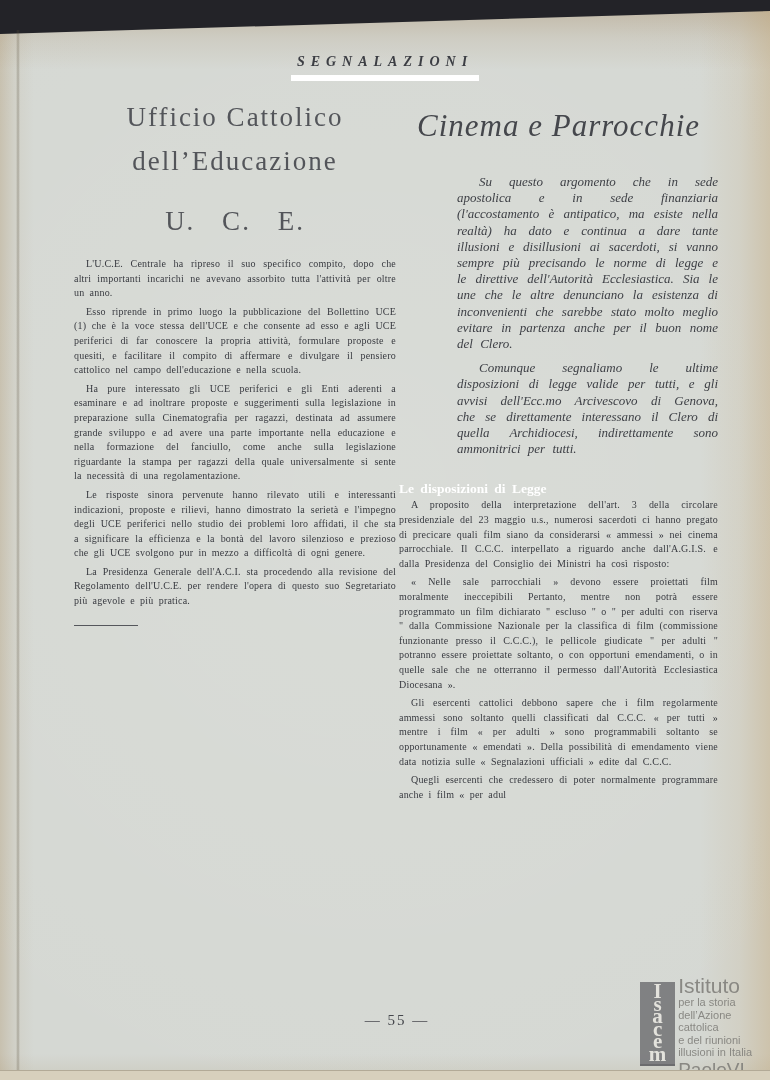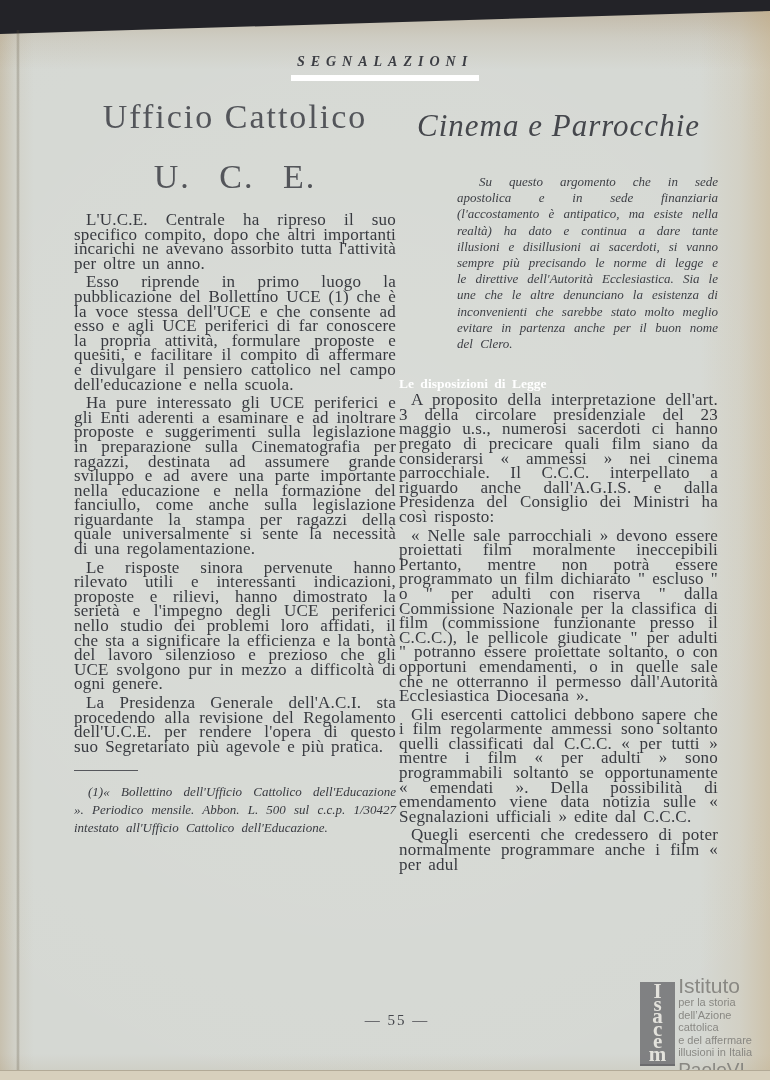--- a/index.html
+++ b/index.html
@@ -34,23 +34,23 @@
   
   .header{position:absolute;top:52px;left:0;width:100%;text-align:center;}
   .header span{
     display:inline-block;font-size:14px;font-weight:bold;font-style:italic;
     letter-spacing:6px;color:#3c3e44;border-bottom:6px solid #ffffff;
     padding:0 6px 5px 6px;
   }
   
   .col-left{position:absolute;left:74px;top:95px;width:322px;color:#383a40;}
   .col-right{position:absolute;left:399px;top:104px;width:319px;color:#383a40;}
-  .uce-title{ text-align:center;color:#53555a;font-size:34px;line-height:44px;letter-spacing:2px; }
+  .uce-title{ text-align:center;color:#53555a;font-size:27px;line-height:44px;letter-spacing:2px; }
   .uce-title div:last-child{word-spacing:18px;margin-top:16px;}
-  .body-text{margin-top:14px;font-size:17px;line-height:14.6px;text-align:justify;word-spacing:2.5px;letter-spacing:.2px;}
+  .body-text{margin-top:14px;font-size:10px;line-height:14.6px;text-align:justify;word-spacing:2.5px;letter-spacing:.2px;}
   .body-text .para{margin:0 0 4px 0;text-indent:12px;}
   .cinema-title{
     text-align:center;font-style:italic;font-size:31px;color:#45474c;
     letter-spacing:1px;line-height:44px;
   }
   .intro{margin:26px 0 0 58px;font-style:italic;font-size:13px;line-height:16.2px;
     text-align:justify;word-spacing:4px;color:#3e4046;}
   .intro .para{margin:0 0 8px 0;text-indent:22px;}
   .section-heading{margin:24px 0 1px 0;font-size:13.5px;font-weight:bold;color:#ffffff;word-spacing:3px;}
   .rc-body{margin-top:0;}
@@ -81,37 +81,38 @@
   <div class="top-band"></div>
   <div class="crease"></div>
 
   <div class="header">
     <span>SEGNALAZIONI</span>
   </div>
 
   <div class="col-left">
     <div class="uce-title">
         <div class="title-line">Ufficio Cattolico</div>
+        <div class="title-line">dell’Educazione</div>
         <div class="title-line">U. C. E.</div>
       </div>
     <div class="body-text">
         <p class="para">L'U.C.E. Centrale ha ripreso il suo specifico compito, dopo che altri importanti incarichi ne avevano assorbito tutta l'attività per oltre un anno.</p>
         <p class="para">Esso riprende in primo luogo la pubblicazione del Bollettino UCE (1) che è la voce stessa dell'UCE e che consente ad esso e agli UCE periferici di far conoscere la propria attività, formulare proposte e quesiti, e facilitare il compito di affermare e divulgare il pensiero cattolico nel campo dell'educazione e nella scuola.</p>
         <p class="para">Ha pure interessato gli UCE periferici e gli Enti aderenti a esaminare e ad inoltrare proposte e suggerimenti sulla legislazione in preparazione sulla Cinematografia per ragazzi, destinata ad assumere grande sviluppo e ad avere una parte importante nella educazione e nella formazione del fanciullo, come anche sulla legislazione riguardante la stampa per ragazzi della quale universalmente si sente la necessità di una regolamentazione.</p>
         <p class="para">Le risposte sinora pervenute hanno rilevato utili e interessanti indicazioni, proposte e rilievi, hanno dimostrato la serietà e l'impegno degli UCE periferici nello studio dei problemi loro affidati, il che sta a significare la efficienza e la bontà del lavoro silenzioso e prezioso che gli UCE svolgono pur in mezzo a difficoltà di ogni genere.</p>
         <p class="para">La Presidenza Generale dell'A.C.I. sta procedendo alla revisione del Regolamento dell'U.C.E. per rendere l'opera di questo suo Segretariato più agevole e più pratica.</p>
       </div>
     <hr class="footnote-rule">
-    <p class="footnote">(1)« Bollettino dell'Ufficio Cattolico dell'Educazione ». Periodico mensile. Abbon. L. 500 sul c.c.p. 1/30427 intestato all'Ufficio Cattolico dell'Educazione.</p>
   </div>
 
   <div class="col-right">
     <div class="cinema-title">Cinema e Parrocchie</div>
     <div class="intro">
         <p class="para">Su questo argomento che in sede apostolica e in sede finanziaria (l'accostamento è antipatico, ma esiste nella realtà) ha dato e continua a dare tante illusioni e disillusioni ai sacerdoti, si vanno sempre più precisando le norme di legge e le direttive dell'Autorità Ecclesiastica. Sia le une che le altre denunciano la esistenza di inconvenienti che sarebbe stato molto meglio evitare in partenza anche per il buon nome del Clero.</p>
+        <p class="para">Comunque segnaliamo le ultime disposizioni di legge valide per tutti, e gli avvisi dell'Ecc.mo Arcivescovo di Genova, che se direttamente interessano il Clero di quella Archidiocesi, indirettamente sono ammonitrici per tutti.</p>
       </div>
     <div class="section-heading">Le disposizioni di Legge</div>
     <div class="body-text rc-body">
         <p class="para">A proposito della interpretazione dell'art. 3 della circolare presidenziale del 23 maggio u.s., numerosi sacerdoti ci hanno pregato di precicare quali film siano da considerarsi « ammessi » nei cinema parrocchiale. Il C.C.C. interpellato a riguardo anche dall'A.G.I.S. e dalla Presidenza del Consiglio dei Ministri ha così risposto:</p>
         <p class="para">« Nelle sale parrocchiali » devono essere proiettati film moralmente ineccepibili Pertanto, mentre non potrà essere programmato un film dichiarato " escluso " o " per adulti con riserva " dalla Commissione Nazionale per la classifica di film (commissione funzionante presso il C.C.C.), le pellicole giudicate " per adulti " potranno essere proiettate soltanto, o con opportuni emendamenti, o in quelle sale che ne otterranno il permesso dall'Autorità Ecclesiastica Diocesana ».</p>
         <p class="para">Gli esercenti cattolici debbono sapere che i film regolarmente ammessi sono soltanto quelli classificati dal C.C.C. « per tutti » mentre i film « per adulti » sono programmabili soltanto se opportunamente « emendati ». Della possibilità di emendamento viene data notizia sulle « Segnalazioni ufficiali » edite dal C.C.C.</p>
         <p class="para">Quegli esercenti che credessero di poter normalmente programmare anche i film « per adul</p>
       </div>
   </div>
 
@@ -124,21 +125,21 @@
         <div class="wm-letter">a</div>
         <div class="wm-letter">c</div>
         <div class="wm-letter">e</div>
         <div class="wm-letter">m</div>
       </div>
     <div class="wm-text">
       <div class="wm-title">Istituto</div>
       <div class="wm-small-lines">
           <div class="wm-small">per la storia</div>
           <div class="wm-small">dell’Azione cattolica</div>
-          <div class="wm-small">e del affermare</div>
+          <div class="wm-small">e del riunioni</div>
           <div class="wm-small">illusioni in Italia</div>
         </div>
       <div class="wm-footer">PaoloVI</div>
     </div>
   </div>
 
   <div class="bottom-edge"></div>
 </div>
 
 </body></html>

